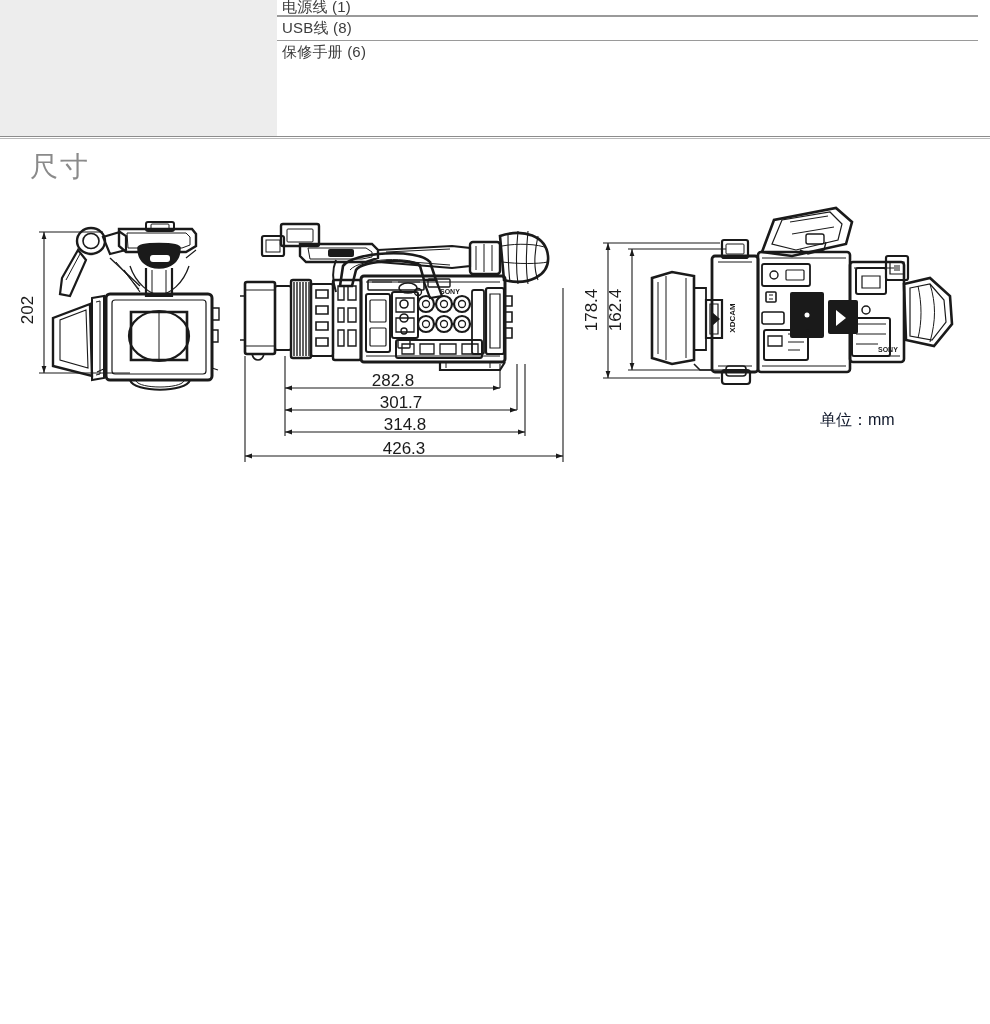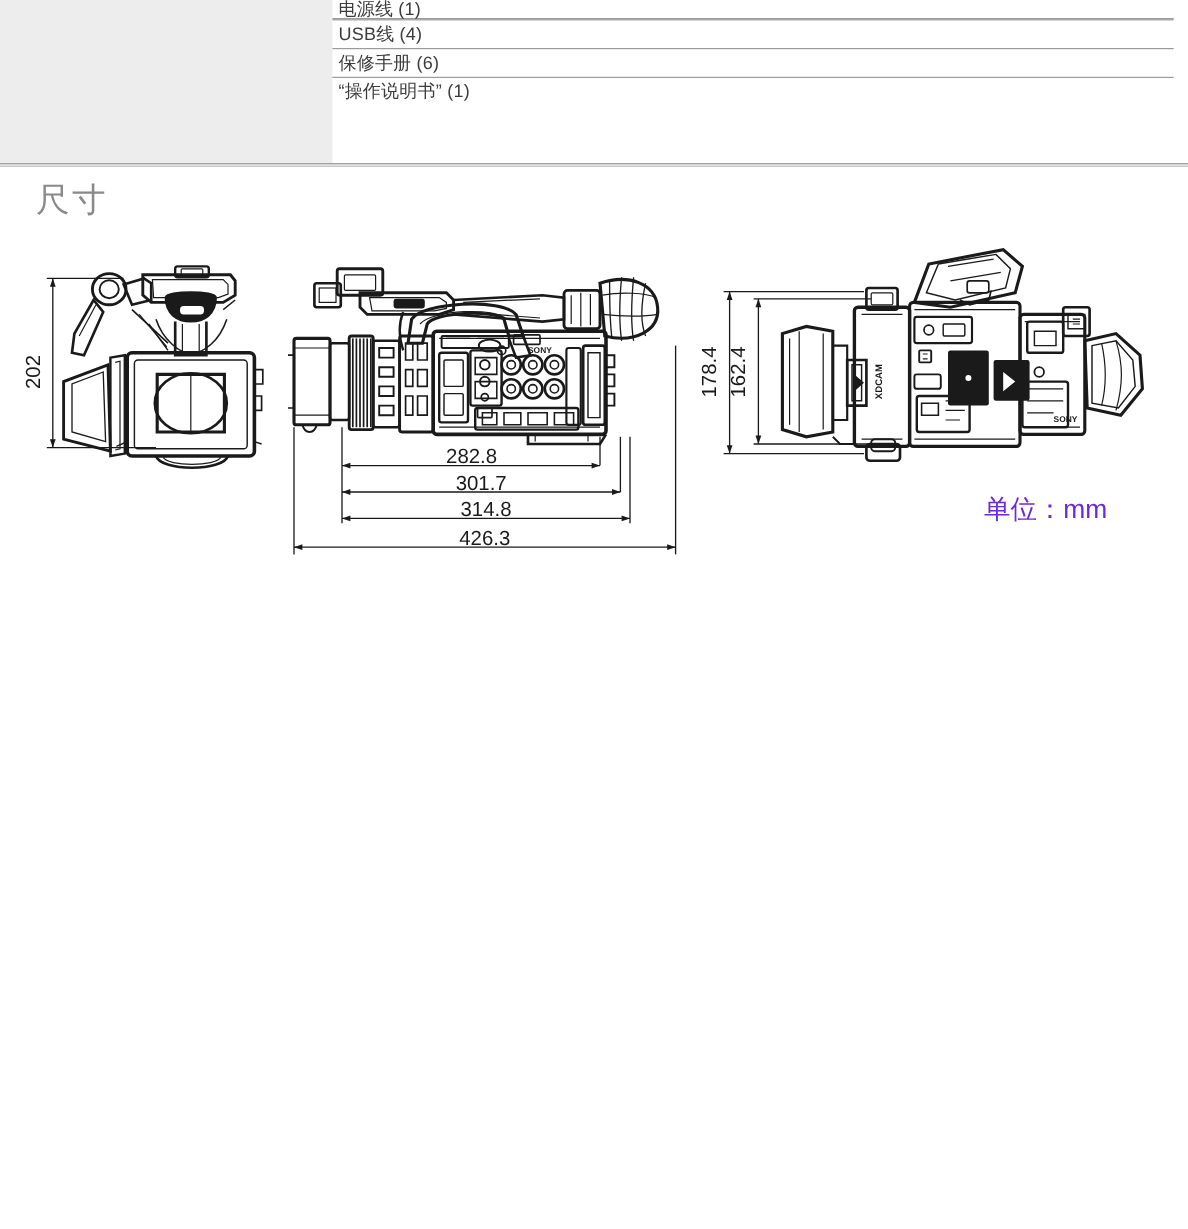--- a/index.html
+++ b/index.html
@@ -31,43 +31,40 @@
   
   #drawings{position:absolute;left:0;top:200px;width:990px;height:280px;}
   svg{display:block;}
 
   
   .dimtxt{font-family:"Liberation Sans","DejaVu Sans",sans-serif;
           font-size:17px;fill:#1a1a1a;}
   .dimtxt-v{font-family:"Liberation Sans","DejaVu Sans",sans-serif;
             font-size:17px;fill:#1a1a1a;}
 
-  #unit-note{position:absolute;left:820px;top:410px;font-size:22px;
-             color:#6d28d9;white-space:nowrap;}
+  #unit-note{position:absolute;left:820px;top:410px;font-size:16px;
+             color:#0f172a;white-space:nowrap;}
 </style>
 </head>
 <body>
 
 <div id="acc-table">
 
   <div id="acc-gray"></div>
   <div id="acc-top-rule"></div>
 
   <div id="acc-rows">
     <div class="acc-row" style="height:16px;">
       <span class="acc-label">电源线 (1)</span>
     </div>
     <div class="acc-row">
-      <span class="acc-label">USB线 (4)</span>
+      <span class="acc-label">USB线 (8)</span>
     </div>
     <div class="acc-row">
       <span class="acc-label">保修手册 (6)</span>
-    </div>
-    <div class="acc-row">
-      <span class="acc-label">“操作说明书” (1)</span>
     </div>
   </div>
 
   <div id="acc-bottom-rule"></div>
   <div id="acc-bottom-rule2"></div>
 </div>
 
 <div id="section-heading">尺寸</div>
 
 <div id="drawings">

